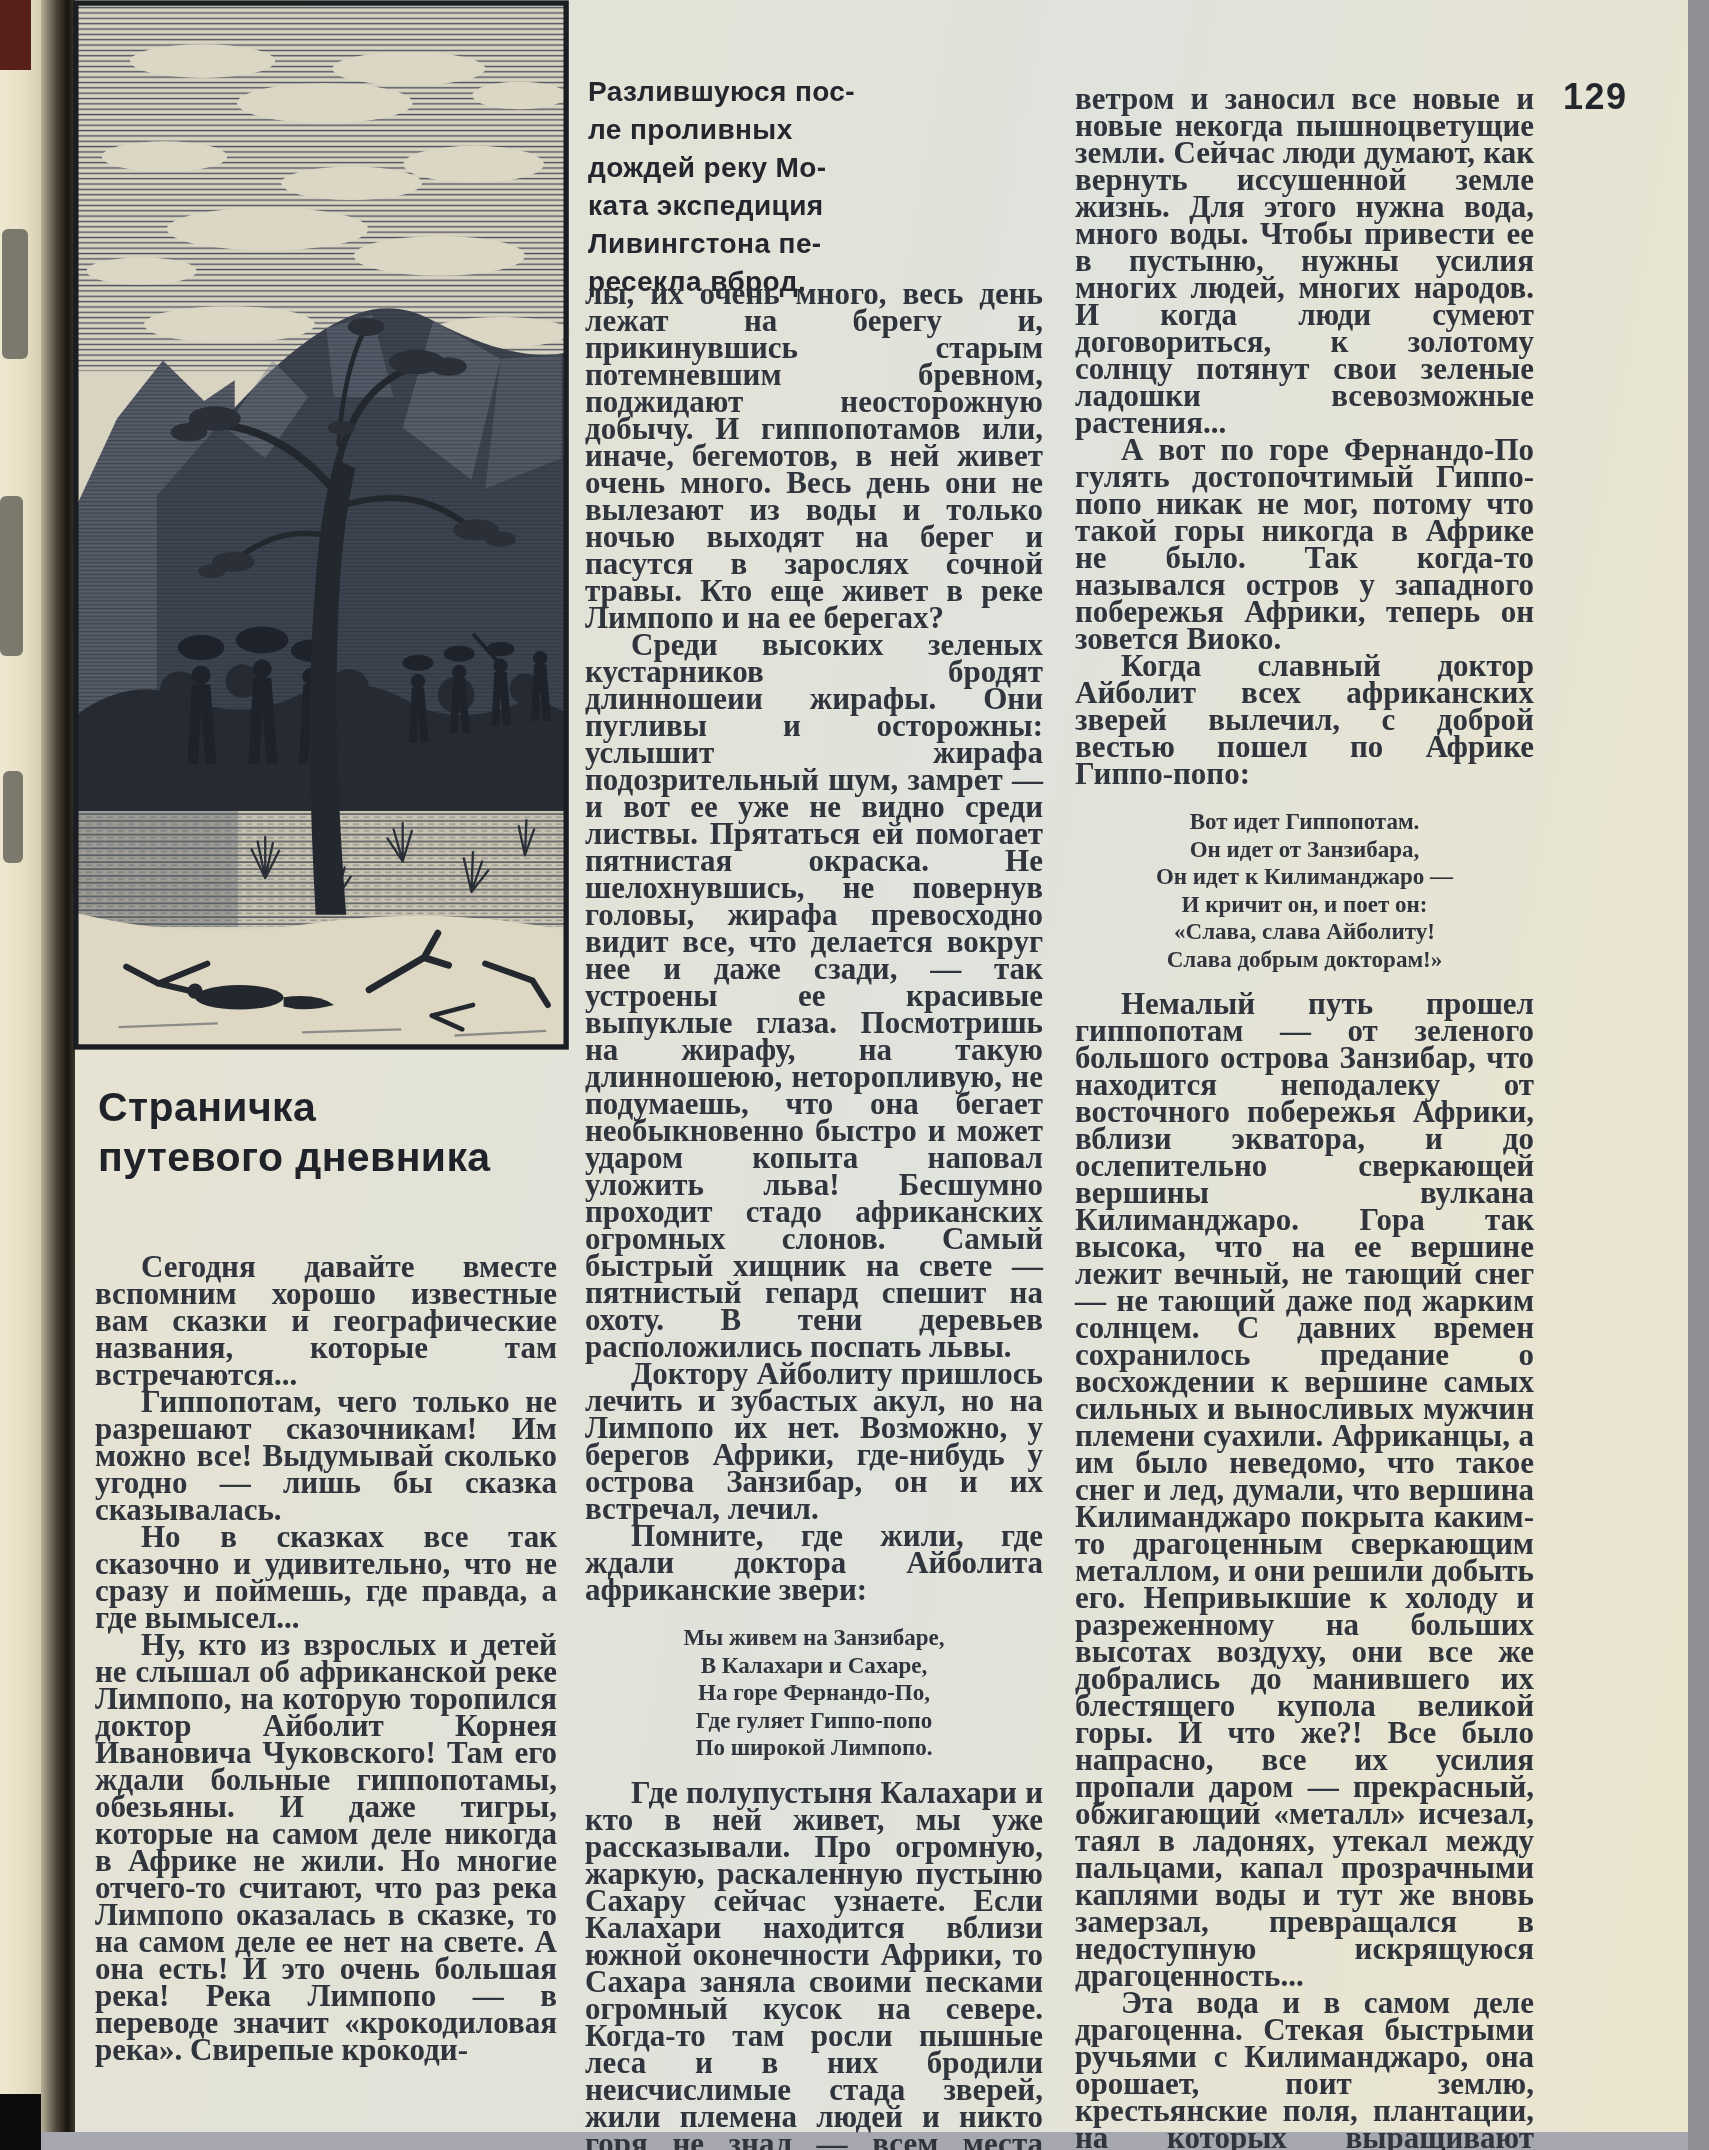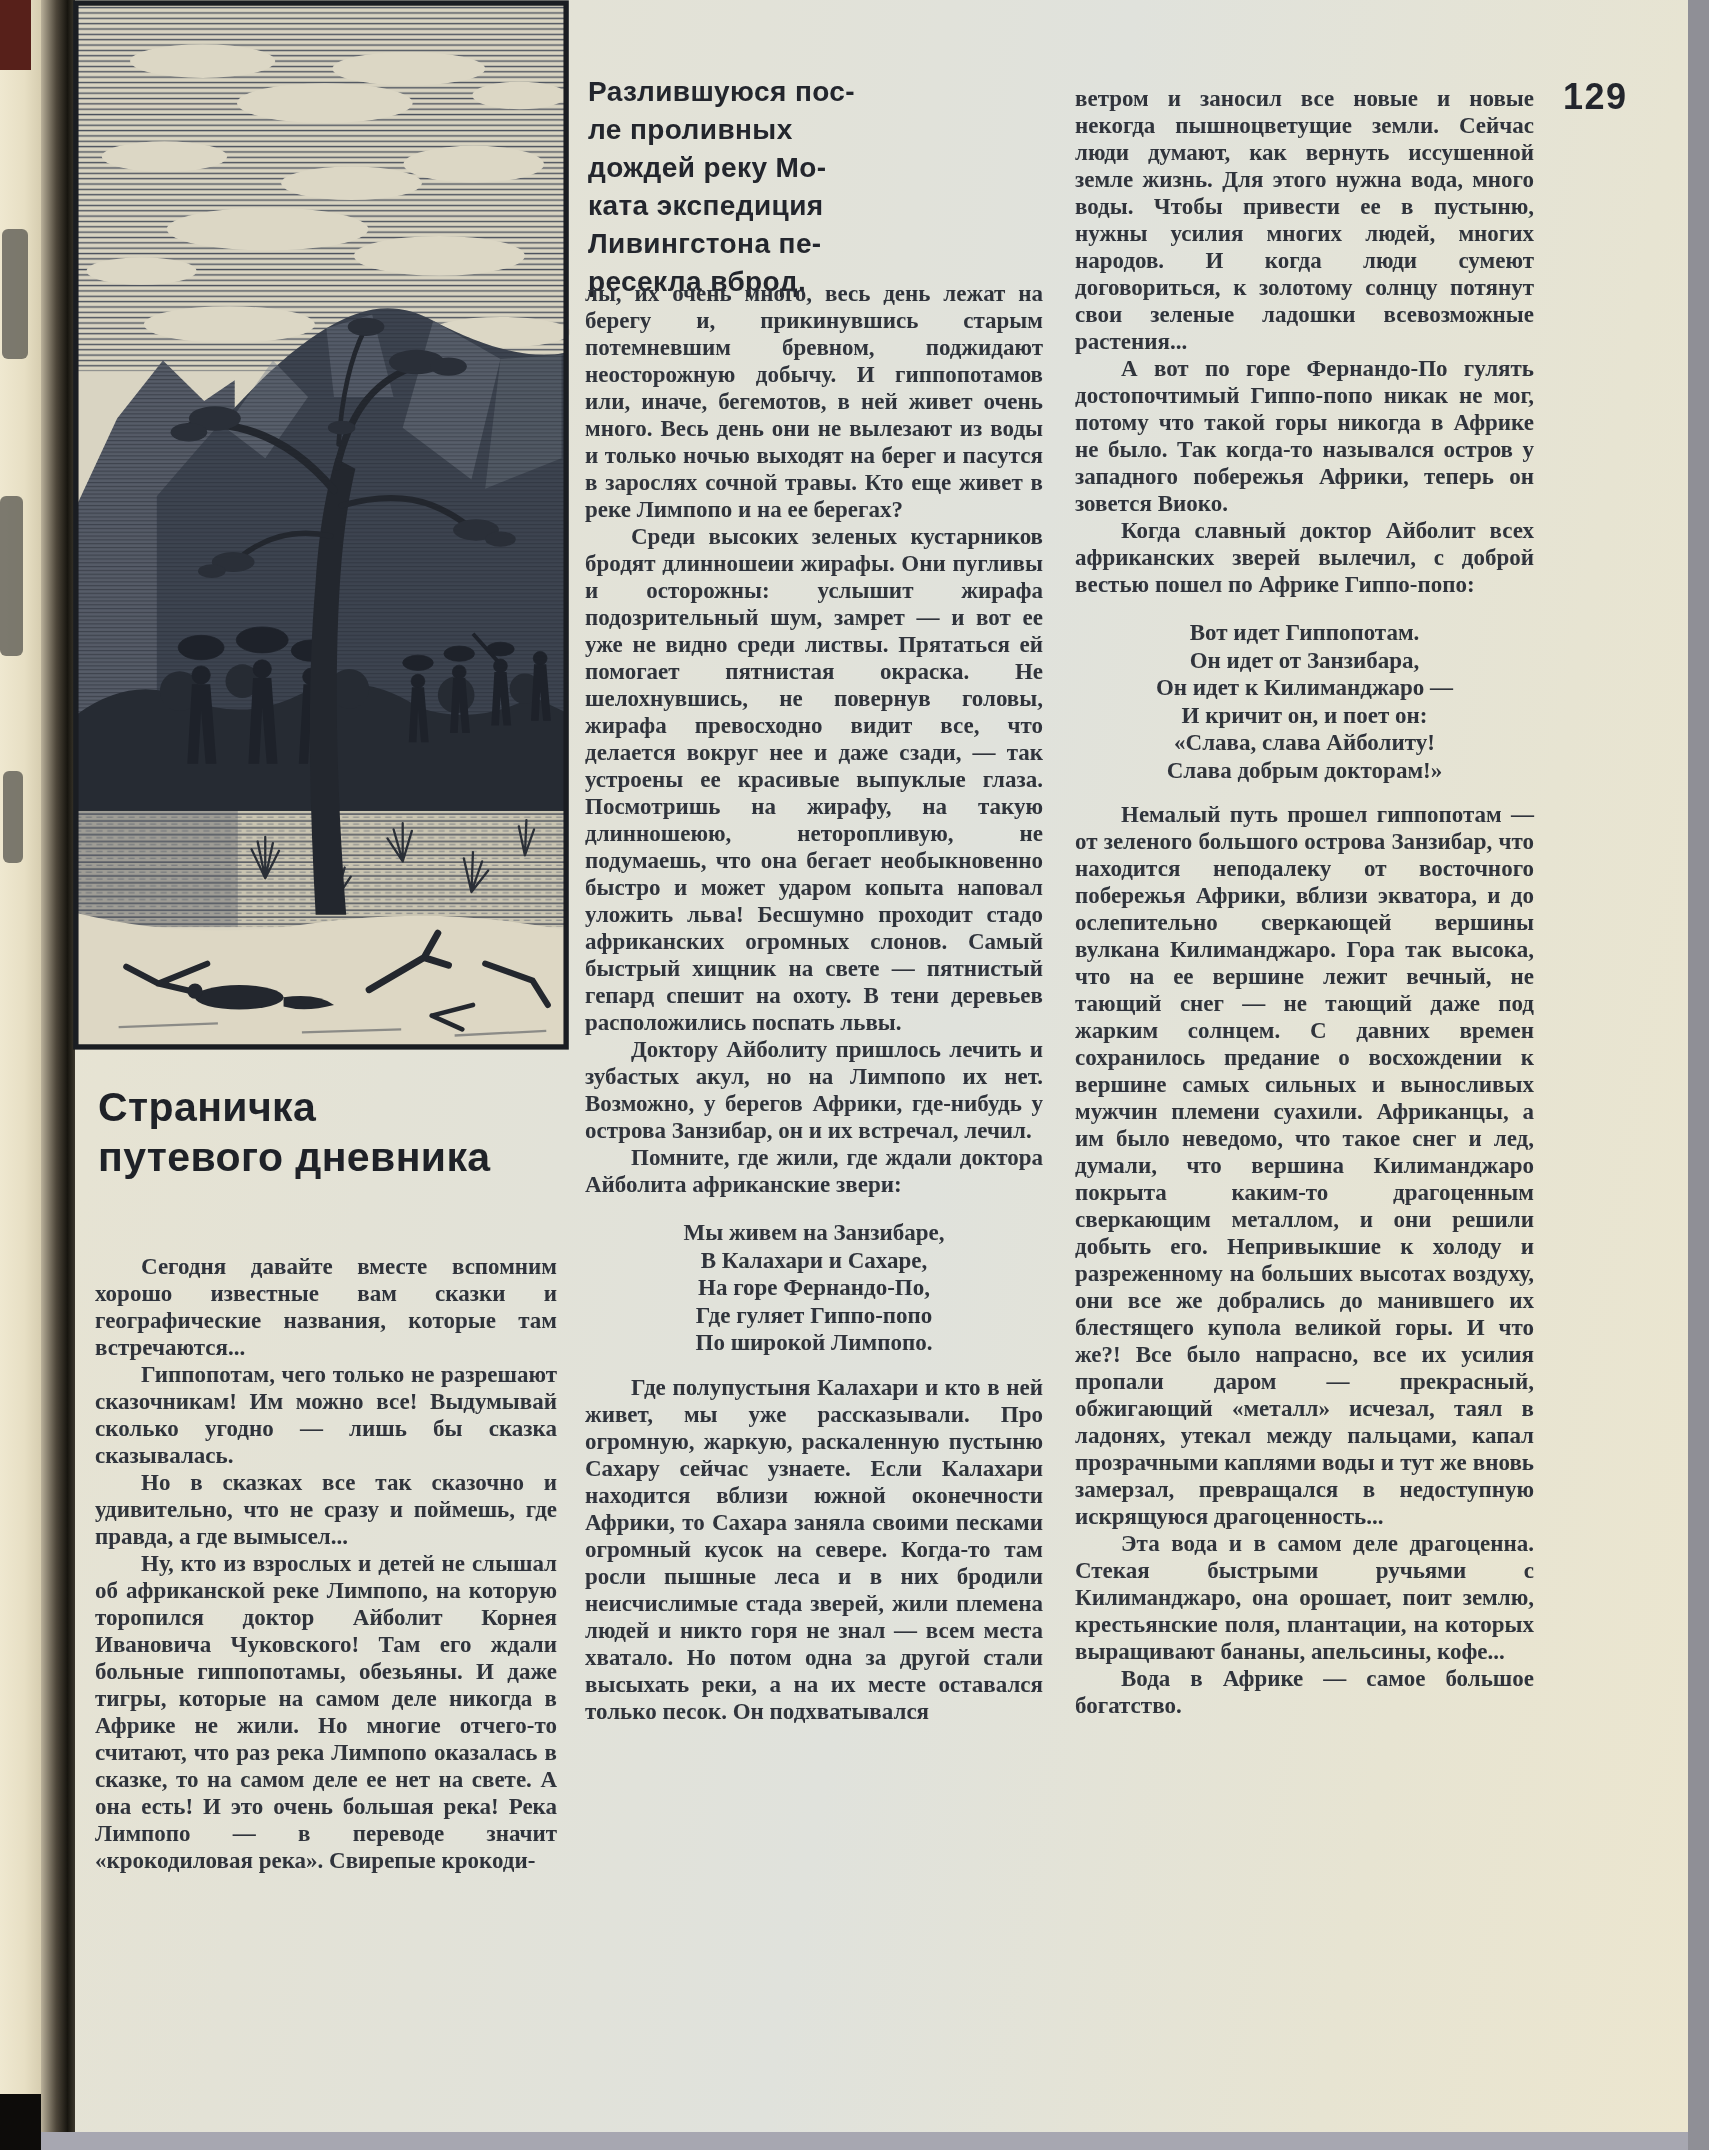--- a/index.html
+++ b/index.html
@@ -41,21 +41,21 @@
   }
 
   .col{position:absolute;color:#30343c;}
   .col1{left:95px;top:1253px;width:462px;}
   .col2{left:585px;top:280px;width:458px;}
   .col3{left:1075px;top:85px;width:459px;}
 
   .body-p{
     margin:0;text-align:justify;
     font-family:"Liberation Serif",serif;font-weight:bold;
-    font-size:23px;line-height:27px;
+    font-size:31px;line-height:27px;
   }
   .indent{text-indent:46px;}
   .poem{
     margin:21.4px 0 17px 0;text-align:center;white-space:pre-line;
     font-family:"Liberation Serif",serif;font-weight:bold;
     font-size:23px;line-height:27.5px;
   }
 </style>
 </head>
 <body>

